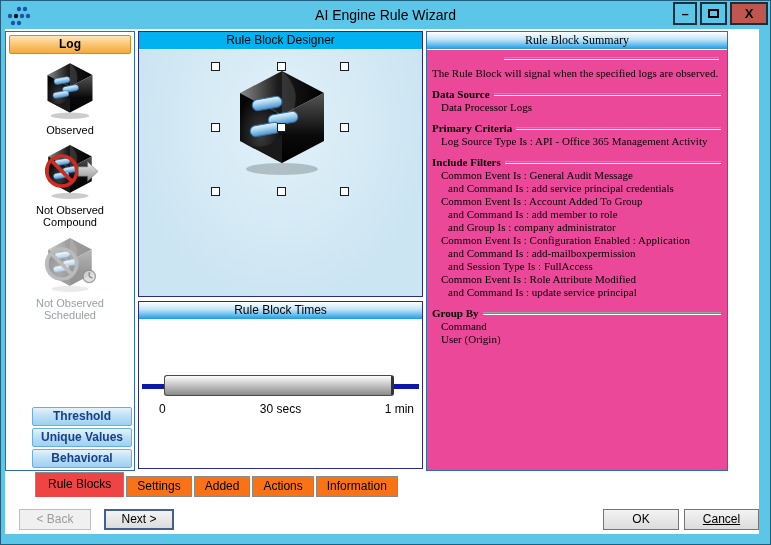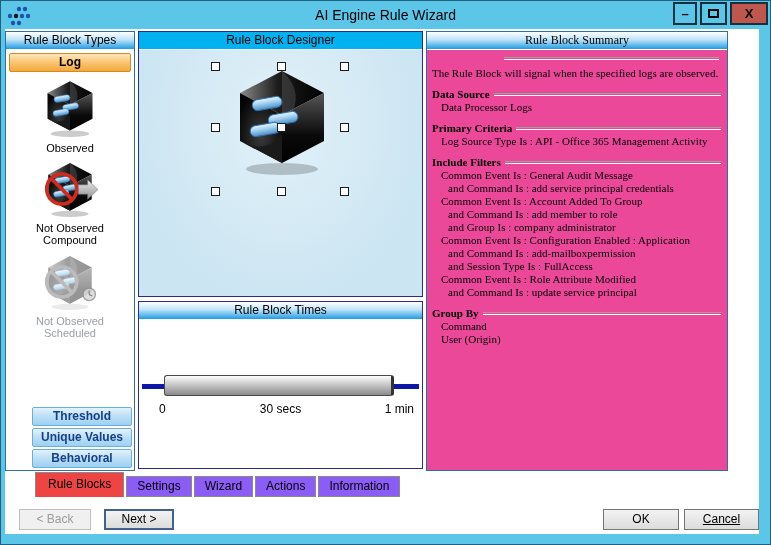--- a/index.html
+++ b/index.html
@@ -59,21 +59,21 @@
   .summary-body { padding:2px 6px 0 5px; font-size:11px; line-height:13px; color:#000; }
   .top-rule { height:3px; border-top:1px solid #9e9e9e; border-bottom:1px solid #fff; margin:5px 2px 7px 72px; }
   .section { margin-top:8px; }
   .sec-head { display:flex; align-items:center; font-weight:bold; }
   .sec-head .rule { flex:1; height:3px; border-top:1px solid #9e9e9e; border-bottom:1px solid #fff; margin-left:4px; }
   .line { padding-left:9px; }
   .line.and { padding-left:16px; }
 
   
   .tabstrip { position:absolute; left:2px; top:442px; right:0; height:26px; display:flex; align-items:flex-end; }
-  .tab { height:21px; line-height:19px; padding:0 10px; font-size:12px; color:#000; background:#8b5cf6;
+  .tab { height:21px; line-height:19px; padding:0 10px; font-size:12px; color:#000; background:#f97316;
     border:1px solid #8a8a8a; margin-right:2px; cursor:pointer; }
   .tab.active { height:25px; line-height:23px; padding:0 12px; background:#ef4444; border-bottom:none; font-size:12px;margin-left:28px; }
 
   
   .btn { position:absolute; top:480px; height:21px; line-height:19px; text-align:center; font-size:12px; color:#000;
     background:linear-gradient(180deg,#f3f3f3 0%,#dcdcdc 100%); border:1px solid #757575; cursor:pointer; }
   .btn.back { left:14px; width:72px; color:#9b9b9b; background:#f0f0f0; border:1px solid #bfbfbf; cursor:default; }
   .btn.next { left:99px; width:70px; border:2px solid #44618c; line-height:17px; }
   .btn.ok { left:598px; width:76px; }
   .btn.cancel { left:679px; width:75px;text-decoration:underline; }
@@ -149,21 +149,20 @@
       </div>
       <div class="win-btn close">
         <span>X</span>
       </div>
     </div>
   </div>
 
   <div class="client">
 
     <div class="left-panel">
-      <div class="panel-header">Rule Block Types</div>
       <div class="log-btn">Log</div>
 
       <div class="type-item">
         <svg width="66" height="60" viewBox="0 0 120 112" style="margin-top:4px;">
           <use href="#cube-art"></use>
         </svg>
         <div class="type-label">Observed</div>
       </div>
 
       <div class="type-item" style="margin-top:6px;">
@@ -271,21 +270,21 @@
             </div>
           <div class="line">Command</div>
           <div class="line">User (Origin)</div>
         </div>
       </div>
     </div>
 
     <div class="tabstrip">
       <div class="tab active">Rule Blocks</div>
       <div class="tab">Settings</div>
-      <div class="tab">Wizard</div>
+      <div class="tab">Added</div>
       <div class="tab">Actions</div>
       <div class="tab">Information</div>
     </div>
 
     <div class="btn back">&lt; Back</div>
     <div class="btn next">Next &gt;</div>
     <div class="btn ok">OK</div>
     <div class="btn cancel">Cancel</div>
 
   </div>

